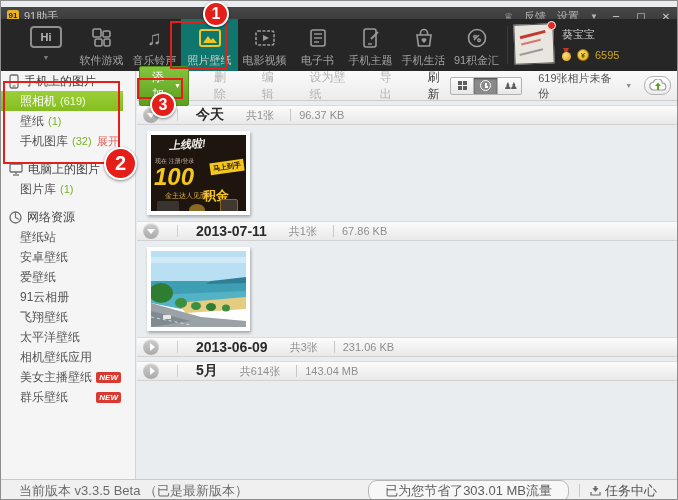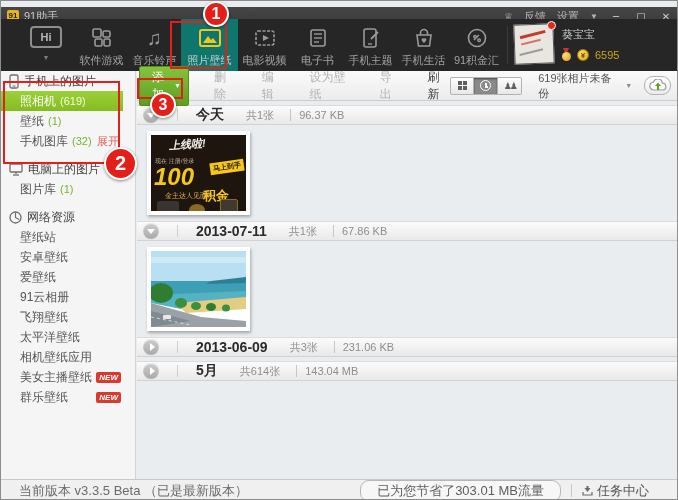--- a/index.html
+++ b/index.html
@@ -129,21 +129,21 @@
   .promo .p-tag { position:absolute; right:2px; top:26px; background:#f5c71e; color:#22180c;
                   font-size:7px; font-weight:bold; padding:1px 3px; transform:rotate(-8deg); }
   .promo .p-obj1 { position:absolute; left:6px; bottom:-4px; width:22px; height:14px; background:#3a3430; border-radius:2px; }
   .promo .p-obj2 { position:absolute; left:38px; bottom:-5px; width:16px; height:12px; background:#8a6a23; border-radius:50% 50% 0 0; }
   .promo .p-obj3 { position:absolute; right:8px; bottom:-4px; width:18px; height:16px; background:#41392f; border:1px solid #8a6a23; border-radius:2px; }
 
   
   .statusbar { position:absolute; left:0; top:478px; width:678px; height:22px; background:#f0f0f0;
                border-top:1px solid #c9c9c9; display:flex; align-items:center; font-size:13px; color:#6b6b6b; }
   .ver-text { margin-left:18px; }
-  .status-right { margin-left:auto; display:flex; align-items:center; margin-right:30px; gap:10px; }
+  .status-right { margin-left:auto; display:flex; align-items:center; margin-right:22px; gap:10px; }
   .savings-pill { border:1px solid #b7b7b7; border-radius:9px; background:#f7f7f7;
                   padding:1px 16px; color:#5e5e5e; cursor:pointer; }
   .status-div { width:1px; height:13px; background:#c8c8c8; }
   .task-center { display:flex; align-items:center; gap:4px; cursor:pointer; color:#555; }
 
   
   .ann-box { position:absolute; border:2px solid #e41f1a; z-index:40; pointer-events:none; }
   .ann-badge { position:absolute; background:#e41f1a; color:#fff; border:2px solid #fff; border-radius:50%;
                display:flex; align-items:center; justify-content:center; font-weight:bold; z-index:41;
                box-shadow:0 1px 3px rgba(0,0,0,.45); pointer-events:none; font-family:"Liberation Sans",sans-serif; }

